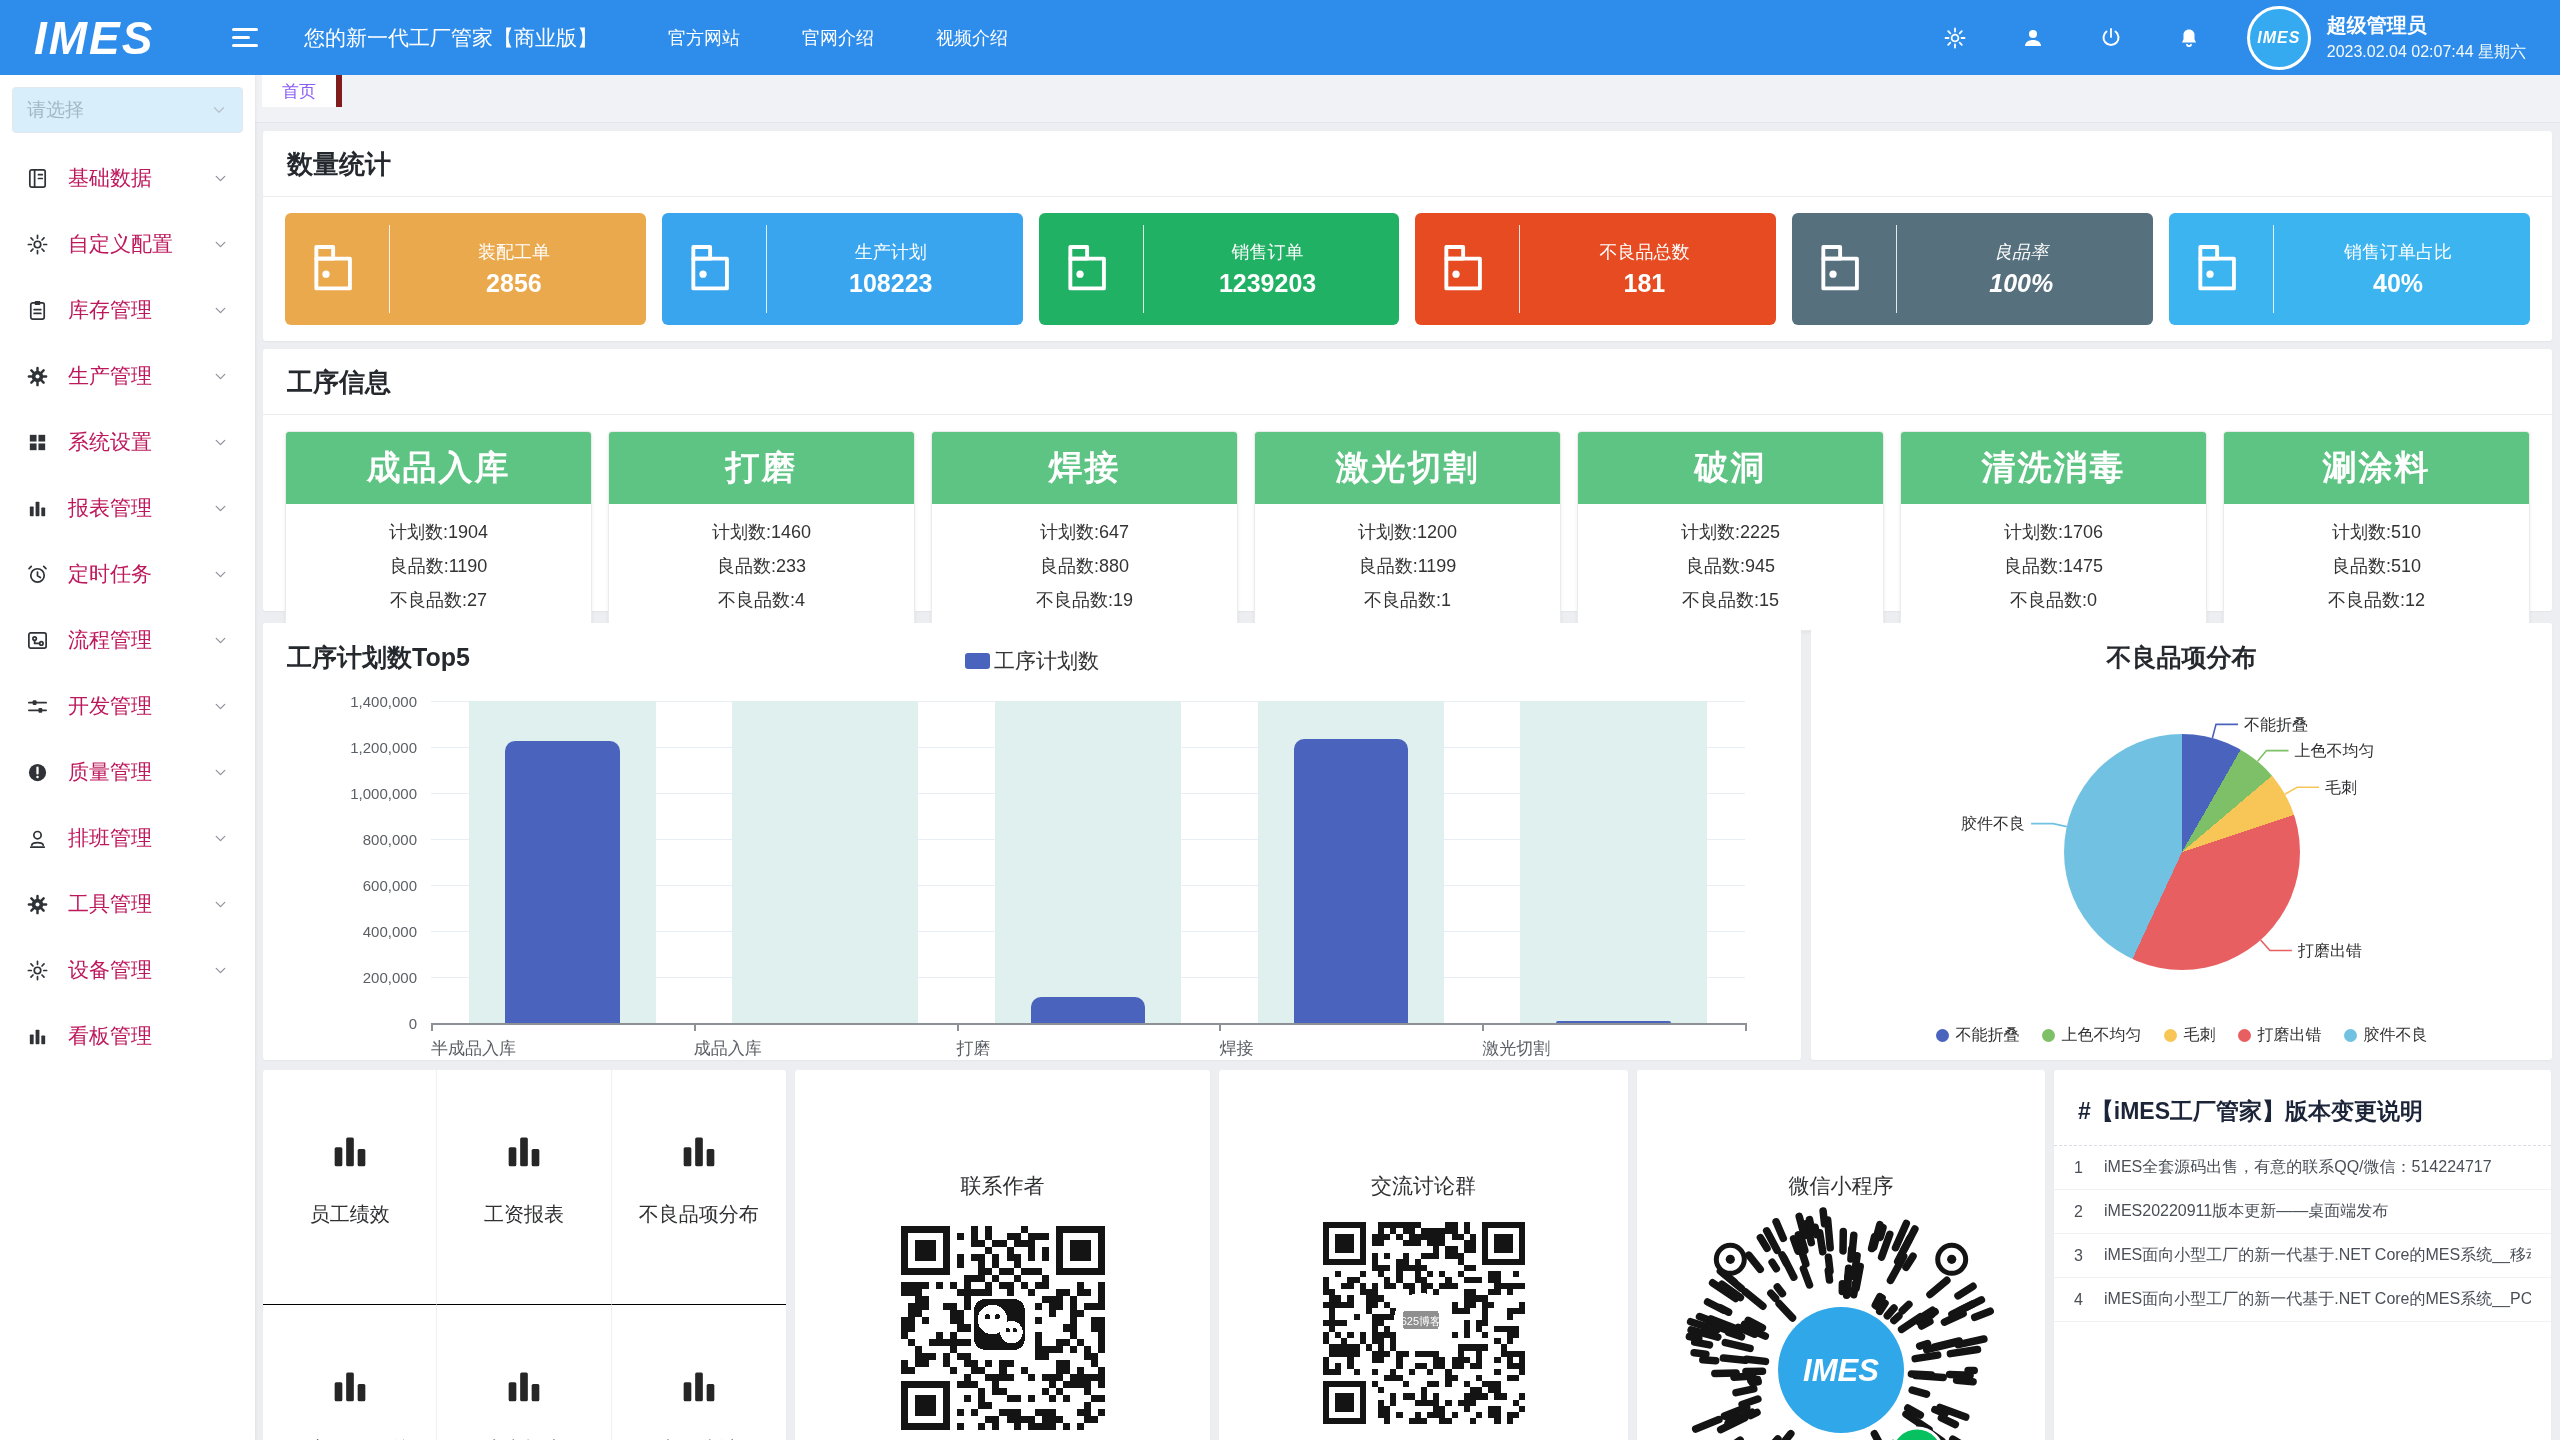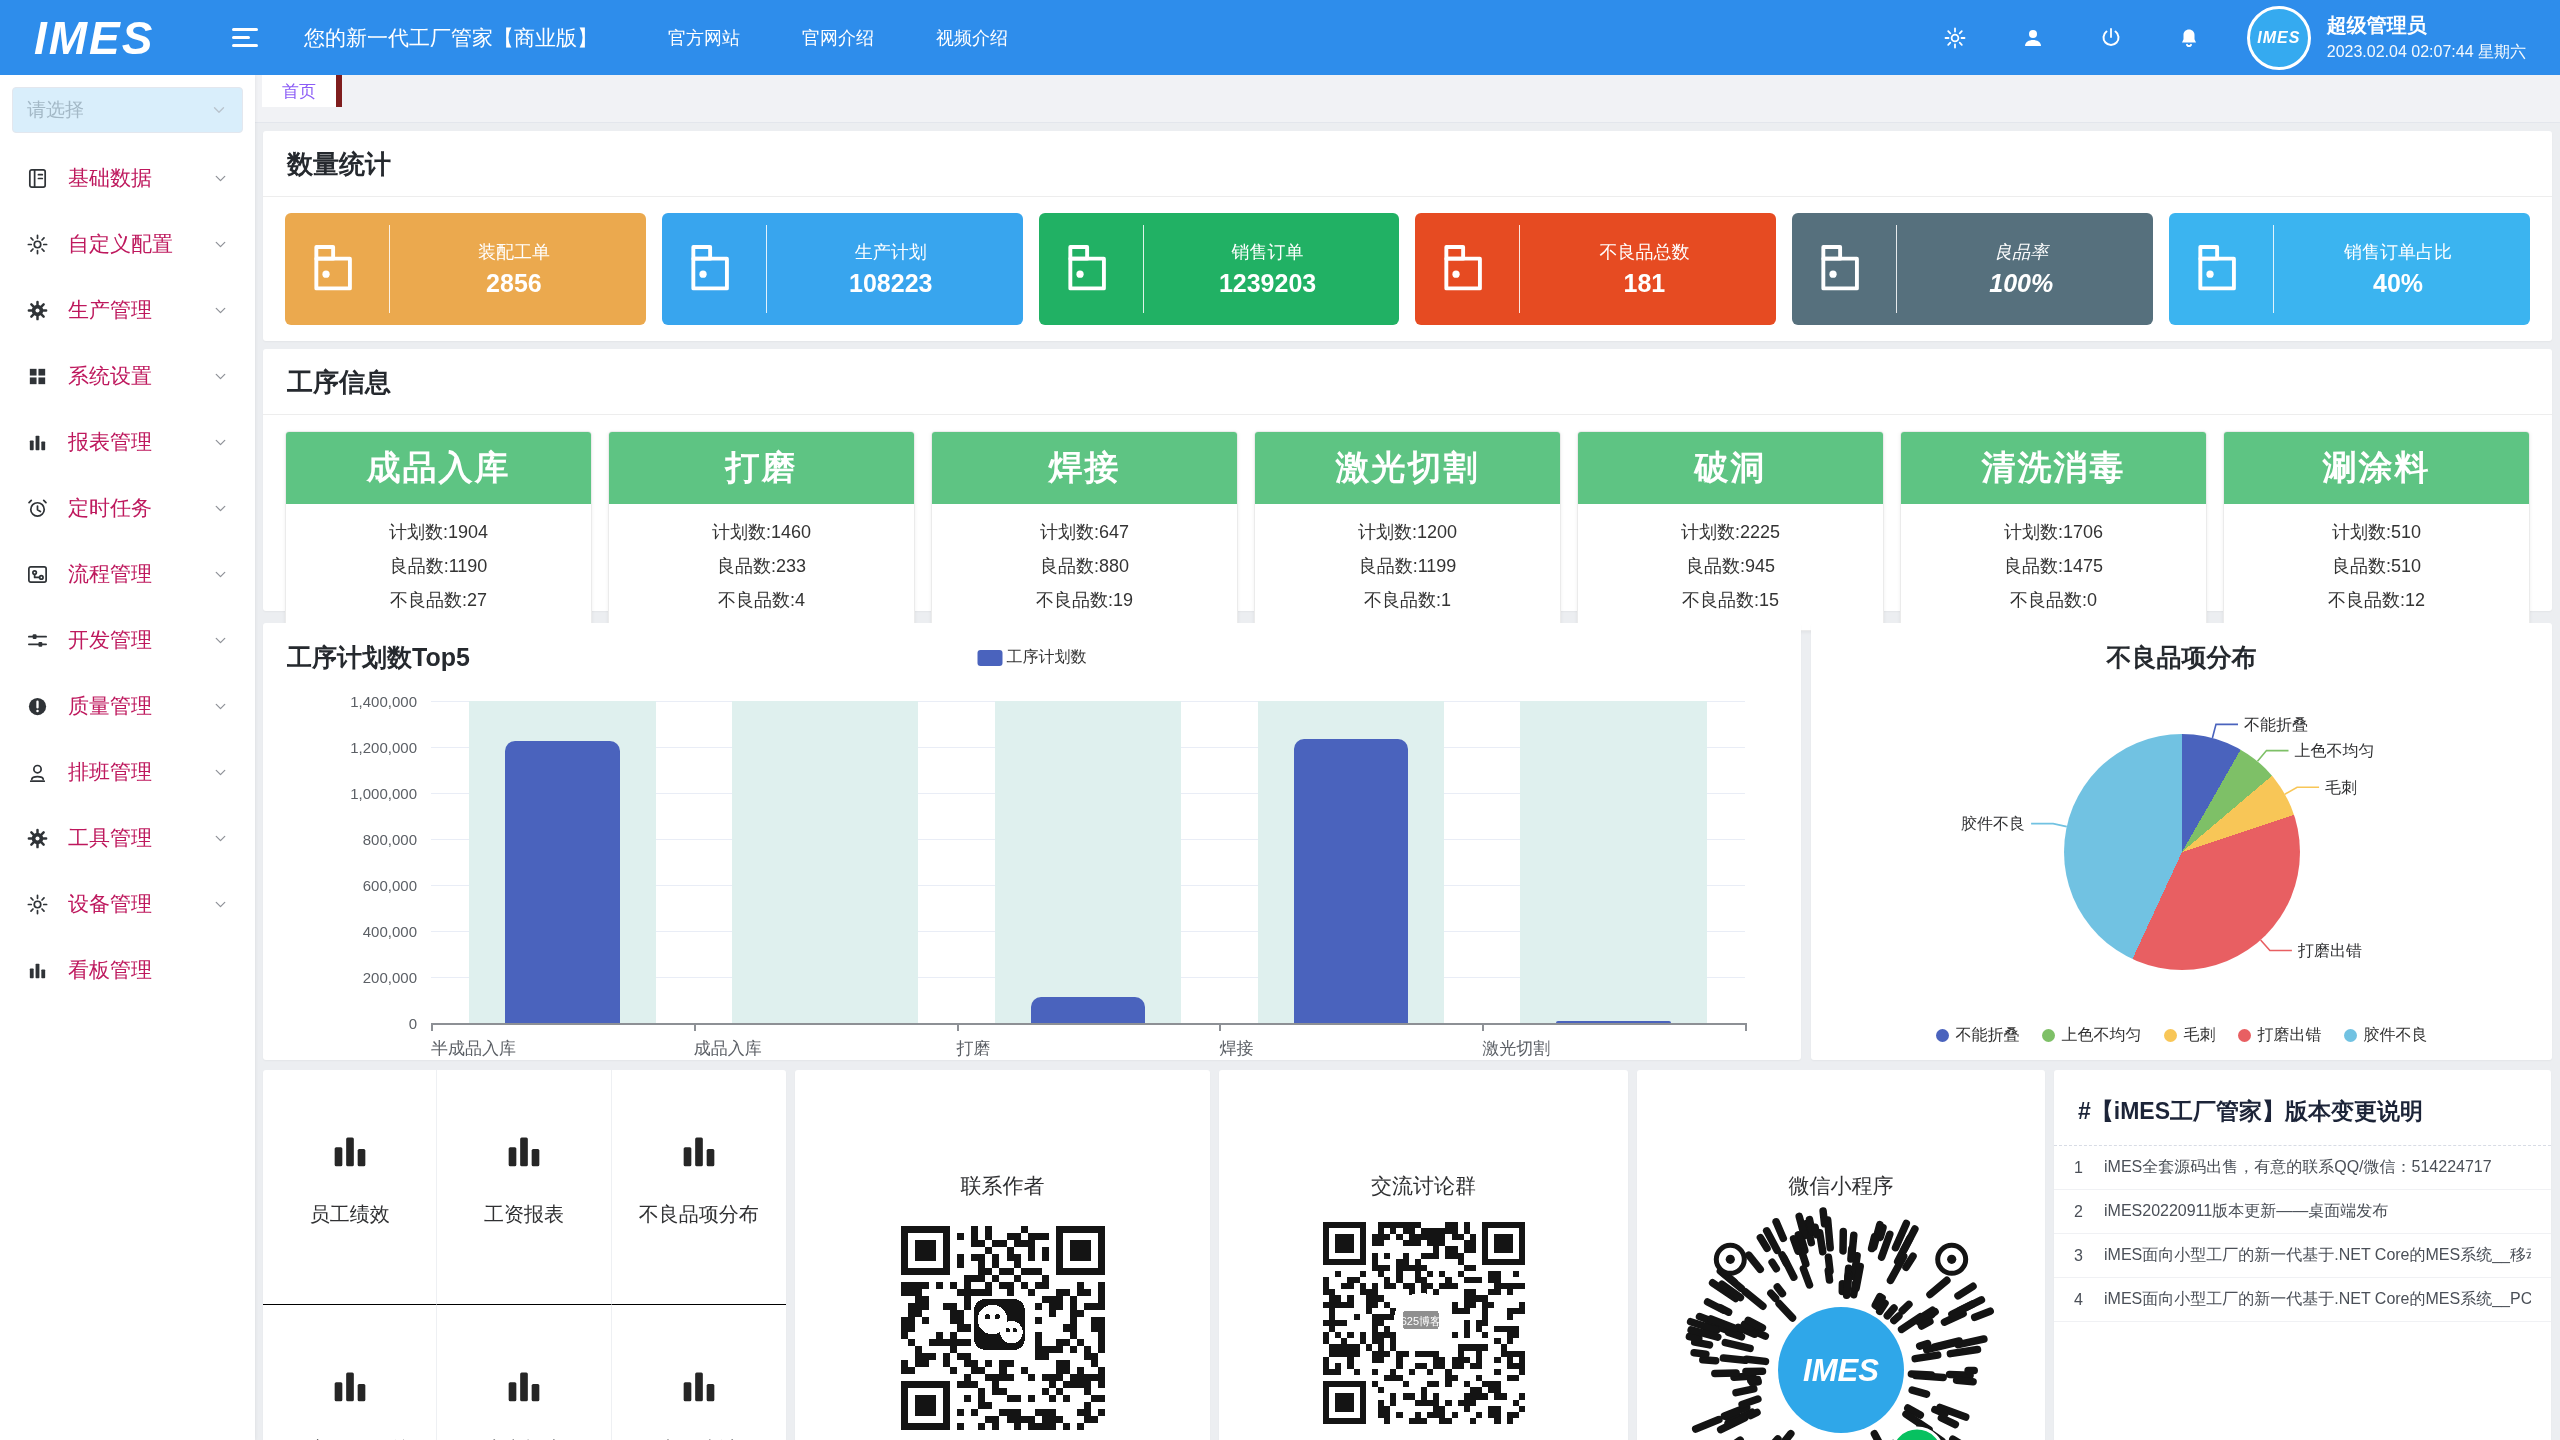--- a/index.html
+++ b/index.html
@@ -58,21 +58,21 @@
 
 .proc-card{flex:1;border:1px solid #ebebeb;border-radius:4px;overflow:hidden;box-shadow:0 1px 4px rgba(0,0,0,.06);background:#fff}
 .proc-head{height:72px;background:#5ec483;color:#fff;font-size:34px;font-weight:700;display:flex;align-items:center;justify-content:center;letter-spacing:2px}
 .proc-body{padding:11px 0 13px;text-align:center;font-size:18px;color:#333;line-height:34px}
 
 .charts-row{display:flex;gap:10px;margin-bottom:10px}
 .bar-panel{width:1538px;height:437px}
 .pie-panel{flex:1;height:437px}
 .chart-title{position:absolute;left:24px;top:18px;font-size:25px;font-weight:700;color:#25292e;z-index:2}
 .pie-panel .chart-title{left:0;width:100%;text-align:center}
-.legend-bar{position:absolute;top:24px;left:50%;transform:translateX(-50%);display:flex;align-items:center;gap:4px;font-size:16px;color:#333;cursor:pointer;z-index:2}
+.legend-bar{position:absolute;top:24px;left:50%;transform:translateX(-50%);display:flex;align-items:center;gap:4px;font-size:21px;color:#333;cursor:pointer;z-index:2}
 .legend-swatch{width:25px;height:16px;border-radius:3px}
 #bar-plot{position:absolute;inset:0}
 .gridline{position:absolute;height:1px;background:#e9edf6}
 .ylab{position:absolute;font-size:15px;color:#5c6066;text-align:right;width:130px;line-height:15px}
 .band{position:absolute;background:#dff0ee}
 .bar{position:absolute;border-radius:10px 10px 0 0}
 .xlab{position:absolute;font-size:17px;color:#5c6066;}
 .axisline,.tickmark{position:absolute;background:#8d9095}
 #pie-disc{position:absolute;border-radius:50%}
 #pie-overlay{position:absolute;inset:0}
@@ -170,20 +170,35 @@
           </span>
         </div>
         <div class="side-item">
           <span class="sicon">
             <svg viewBox="0 0 24 24" fill="none" stroke="currentColor" stroke-width="1.8" stroke-linecap="round" stroke-linejoin="round">
               <circle cx="12" cy="12" r="3.4"></circle>
               <path d="M12 2.5v3M12 18.5v3M2.5 12h3M18.5 12h3M5.2 5.2l2.1 2.1M16.7 16.7l2.1 2.1M18.8 5.2l-2.1 2.1M7.3 16.7l-2.1 2.1"></path>
             </svg>
           </span>
           <span class="slabel">自定义配置</span>
+          <span class="schev">
+            <svg viewBox="0 0 24 24" fill="none" stroke="currentColor" stroke-width="1.8" stroke-linecap="round" stroke-linejoin="round">
+              <polyline points="6 9 12 15 18 9"></polyline>
+            </svg>
+          </span>
+        </div>
+        <div class="side-item">
+          <span class="sicon">
+            <svg viewBox="0 0 24 24" fill="none" stroke="currentColor" stroke-width="1.8" stroke-linecap="round" stroke-linejoin="round">
+              <rect x="5" y="4" width="14" height="17" rx="2"></rect>
+              <rect x="9" y="2.2" width="6" height="4" rx="1" fill="currentColor" stroke="none"></rect>
+              <path d="M8.5 11h7M8.5 15h7"></path>
+            </svg>
+          </span>
+          <span class="slabel">库存管理</span>
           <span class="schev">
             <svg viewBox="0 0 24 24" fill="none" stroke="currentColor" stroke-width="1.8" stroke-linecap="round" stroke-linejoin="round">
               <polyline points="6 9 12 15 18 9"></polyline>
             </svg>
           </span>
         </div>
         <div class="side-item">
           <span class="sicon">
             <svg viewBox="0 0 24 24" fill="none" stroke="currentColor" stroke-width="1.8" stroke-linecap="round" stroke-linejoin="round">
               <circle cx="12" cy="12" r="6" fill="currentColor" stroke="none"></circle>

